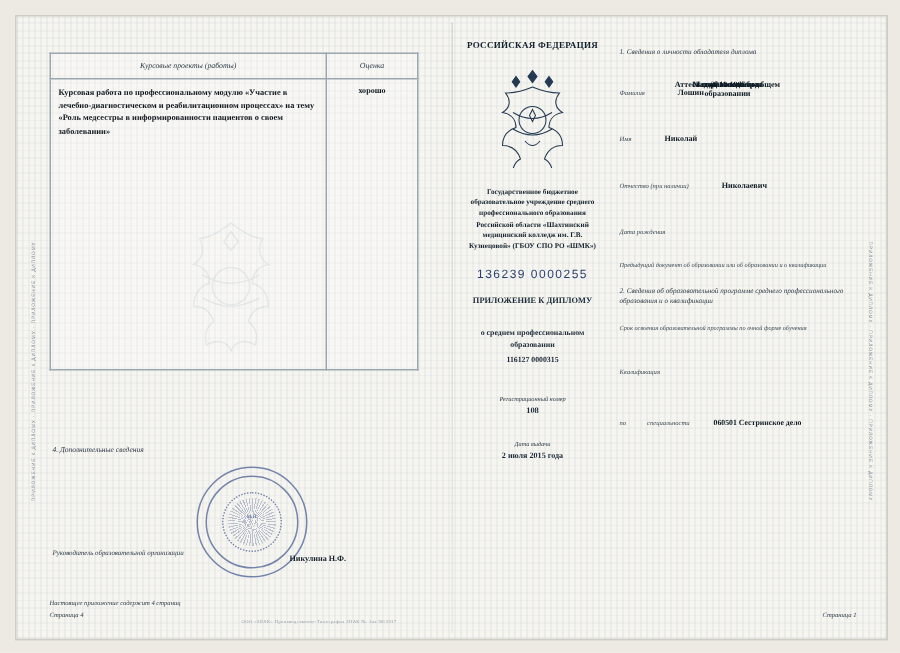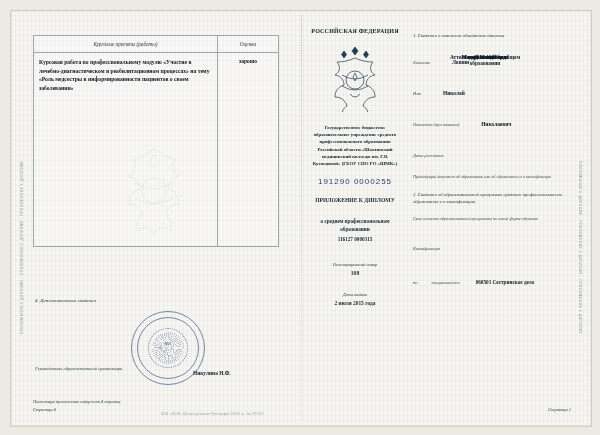--- a/index.html
+++ b/index.html
@@ -260,21 +260,21 @@
                      c0 -5 3 -9 9 -10 c-5 -3 -6 -8 -2 -13 c-6 0 -11 -1 -18 -4 z"></path>
             <circle cx="31" cy="38" r="9" fill="none"></circle>
             <path fill="none" d="M31 31 l2 4 -2 4 -2 -4 z"></path>
             <path fill="none" d="M18 33 q13 8 26 0"></path>
             <path fill="none" d="M18 44 q13 8 26 0"></path>
             <path fill="none" d="M26 52 q5 6 10 0"></path>
           </g>
         </svg>
 
         <div class="org">Государственное бюджетное образовательное учреждение среднего профессионального образования Российской области «Шахтинский медицинский колледж им. Г.В. Кузнецовой» (ГБОУ СПО РО «ШМК»)</div>
-        <div class="serial">191290  0000255</div>
+        <div class="serial">136239  0000255</div>
         <div class="annex">ПРИЛОЖЕНИЕ К ДИПЛОМУ</div>
         <div class="about">о среднем профессиональном образовании</div>
         <div class="dipnum">116127 0000315</div>
         <div class="reglabel">Регистрационный номер</div>
         <div class="regnum">108</div>
         <div class="issuelabel">Дата выдачи</div>
         <div class="issuedate">2 июля 2015 года</div>
       </div>
 
       <div class="fields">

